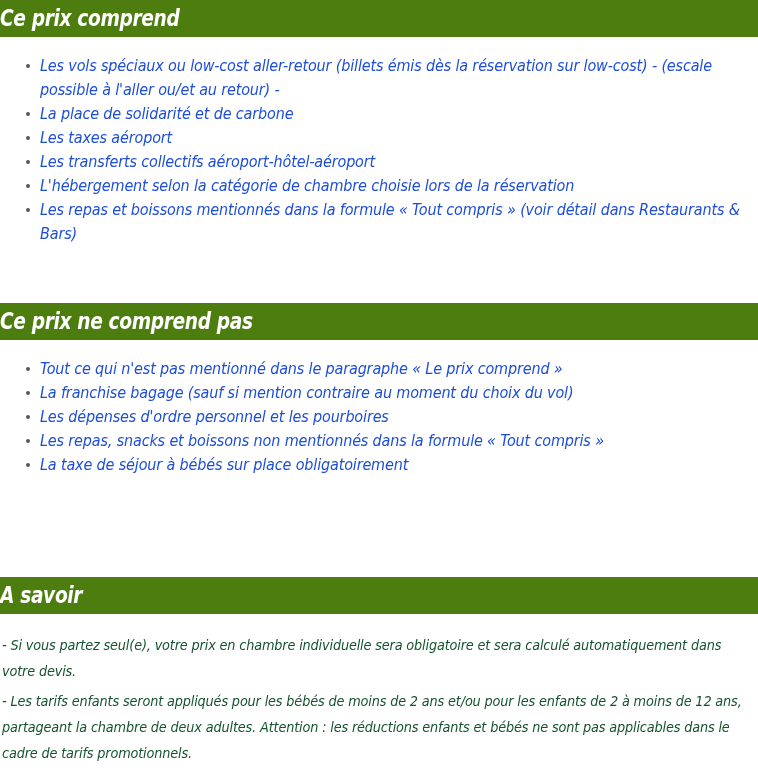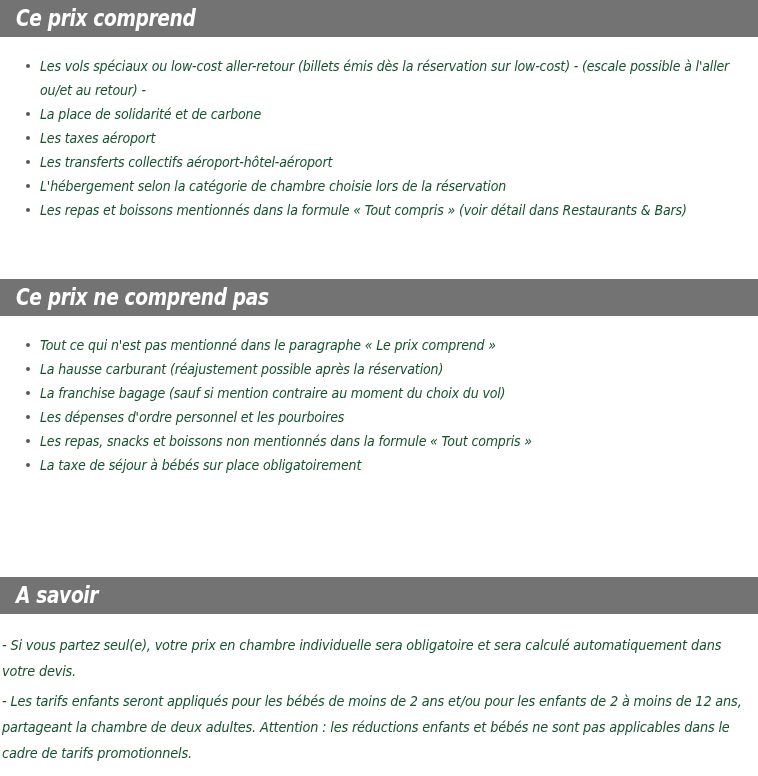--- a/index.html
+++ b/index.html
@@ -20,25 +20,25 @@
   .page {
     width: 758px;
     height: 776px;
     position: relative;
     background: #ffffff;
   }
 
   
   .section-header {
     width: 100%;
-    background: #737373;
+    background: #4d7c0f;
     height: 37px;
     display: flex;
     align-items: center;
-    padding-left: 16px;
+    padding-left: 0;
   }
 
   .section-header-title {
     color: #ffffff;
     font-family: "DejaVu Sans Condensed", "Liberation Sans Narrow", "Liberation Sans", sans-serif;
     font-size: 23px;
     font-weight: bold;
     font-style: italic;
     letter-spacing: -0.4px;
     line-height: 1;
@@ -53,23 +53,23 @@
   }
 
   ul.bullet-list {
     list-style: none;
     margin: 0;
     padding: 0;
   }
 
   ul.bullet-list li {
     position: relative;
-    color: #14532d;
+    color: #1d4ed8;
     font-family: "DejaVu Sans Condensed", "Liberation Sans Narrow", "Liberation Sans", sans-serif;
-    font-size: 14px;
+    font-size: 16px;
     font-style: italic;
     line-height: 24px;
     padding-left: 40px;
     padding-right: 16px;
     margin: 0;
     letter-spacing: -0.15px;
   }
 
   ul.bullet-list li::before {
     content: "";
@@ -126,21 +126,20 @@
   <div class="gap-after-list-1"></div>
 
   <div class="section">
     <div class="section-header">
       <span class="section-header-title">Ce prix ne comprend pas</span>
     </div>
     <div class="gap-after-header-2"></div>
     <div class="section-body">
       <ul class="bullet-list">
         <li>Tout ce qui n'est pas mentionné dans le paragraphe « Le prix comprend »</li>
-        <li>La hausse carburant (réajustement possible après la réservation)</li>
         <li>La franchise bagage (sauf si mention contraire au moment du choix du vol)</li>
         <li>Les dépenses d'ordre personnel et les pourboires</li>
         <li>Les repas, snacks et boissons non mentionnés dans la formule « Tout compris »</li>
         <li>La taxe de séjour à bébés sur place obligatoirement</li>
       </ul>
     </div>
   </div>
 
   <div class="gap-after-list-2"></div>
 

